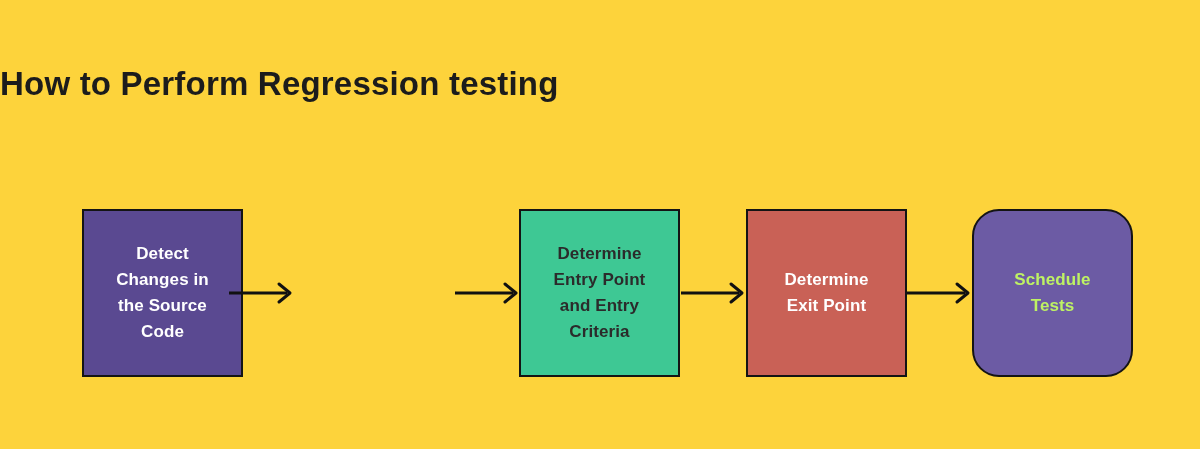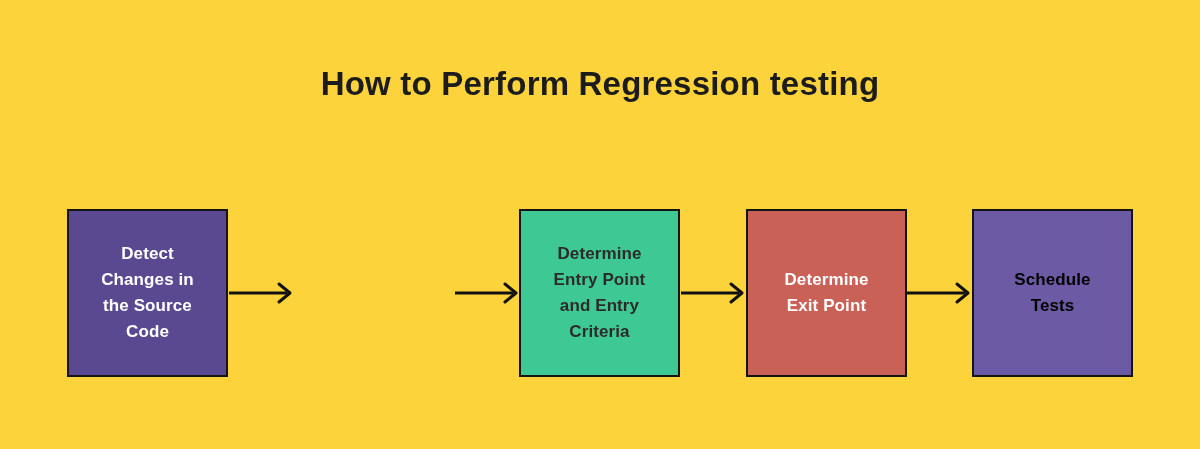--- a/index.html
+++ b/index.html
@@ -11,21 +11,21 @@
     height: 449px;
     overflow: hidden;
   }
 
   .title {
     position: absolute;
     top: 64px;
     left: 0;
     width: 100%;
     margin: 0;
-    text-align: center;
+    text-align: left;
     font-size: 33px;
     line-height: 40px;
     font-weight: bold;
     letter-spacing: 0.2px;
   }
 
   .step-box {
     position: absolute;
     top: 209px;
     width: 161px;
@@ -40,21 +40,21 @@
   }
 
   .step-label {
     font-size: 17px;
     line-height: 26px;
     font-weight: bold;
     white-space: pre-line;
     letter-spacing: 0.1px;
   }
 
-  .step-pos-0 { left: 67px; }
+  .step-pos-0 { left: 82px; }
   .step-pos-1 { left: 293px; }
   .step-pos-2 { left: 519px; }
   .step-pos-3 { left: 746px; }
   .step-pos-4 { left: 972px; }
 
   .flow-arrow {
     position: absolute;
     top: 280px;
     width: 66px;
     height: 26px;
@@ -84,21 +84,21 @@
 Entry Point
 and Entry
 Criteria</span>
   </div>
 
   <div class="step-box step-pos-3" style="background-color: rgb(201, 97, 86); color: rgb(255, 255, 255);">
     <span class="step-label">Determine
 Exit Point</span>
   </div>
 
-  <div class="step-box step-pos-4" style="background-color: rgb(108, 91, 164); color: #000000;">
+  <div class="step-box step-pos-4" style="background-color: rgb(108, 91, 164); color: #bef264; border-radius: 27px;">
     <span class="step-label">Schedule
 Tests</span>
   </div>
 
   <svg class="flow-arrow arrow-pos-0" viewBox="0 0 66 26">
     <line x1="1" y1="13" x2="59" y2="13" stroke-width="3" class="arrow-stroke" stroke="#111111"></line>
     <polyline points="51,4 62,13 51,22" fill="none" stroke-width="3" stroke-linecap="round" stroke-linejoin="round" class="arrow-stroke" stroke="#111111"></polyline>
   </svg>
 
   <svg class="flow-arrow arrow-pos-1" viewBox="0 0 66 26">

